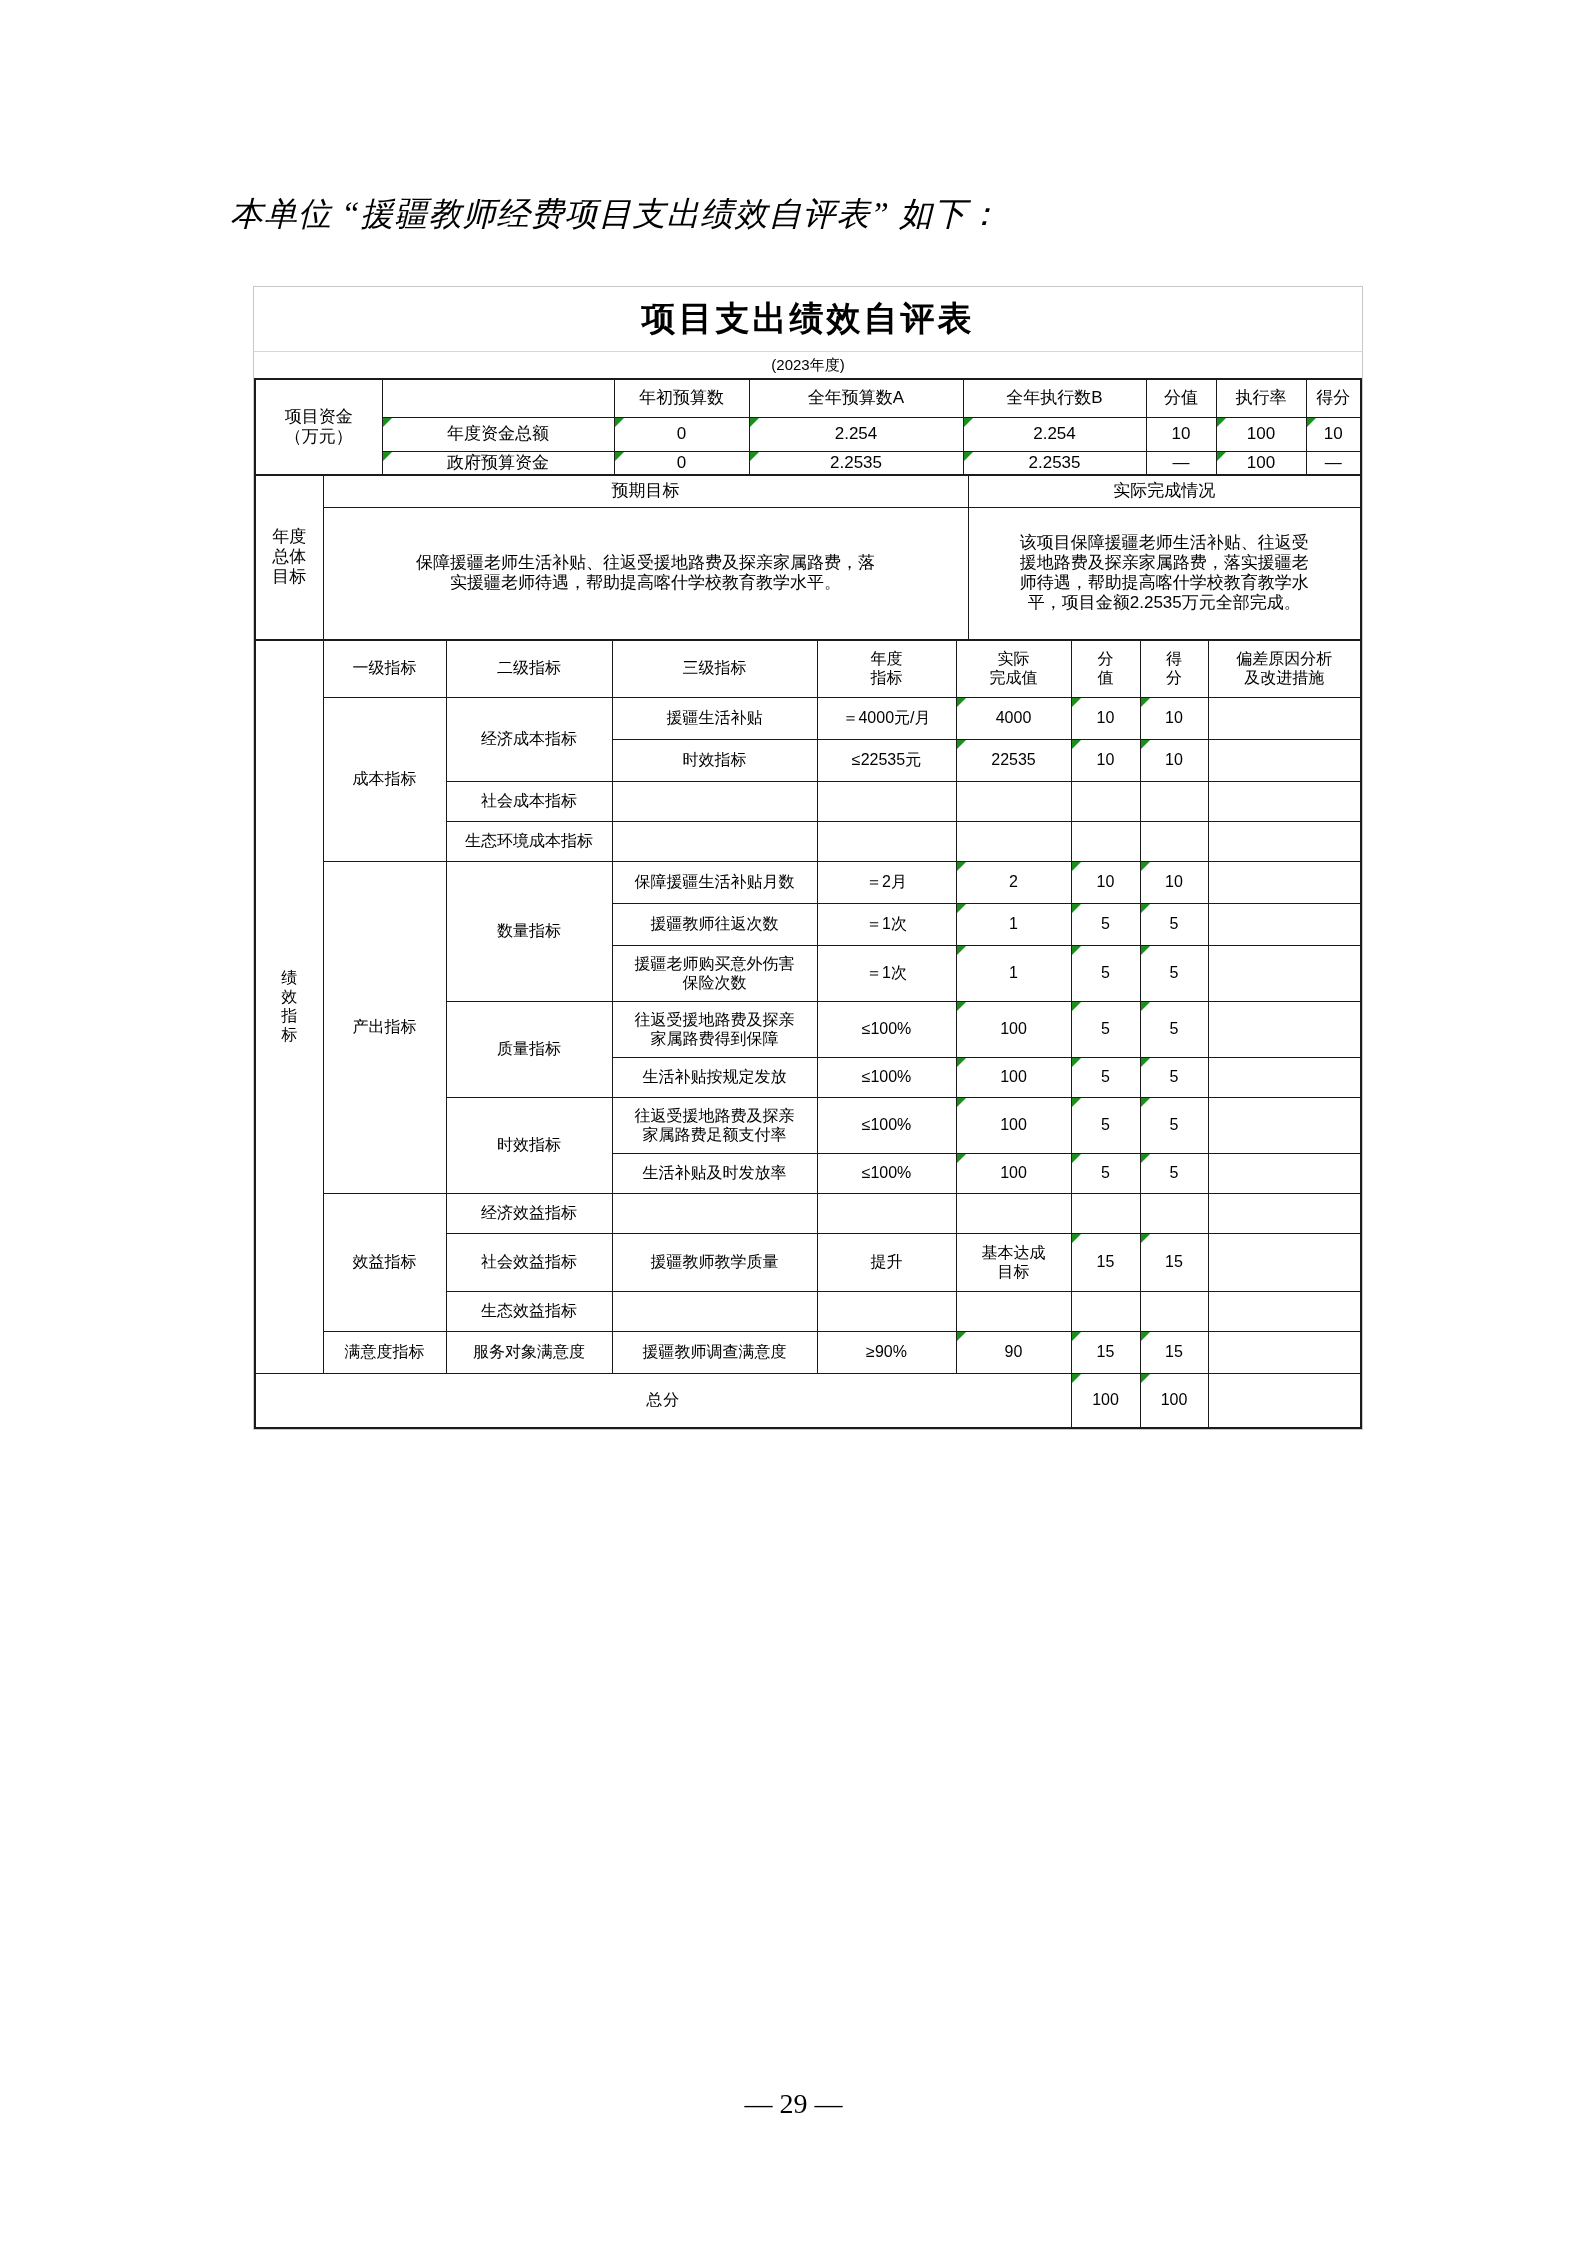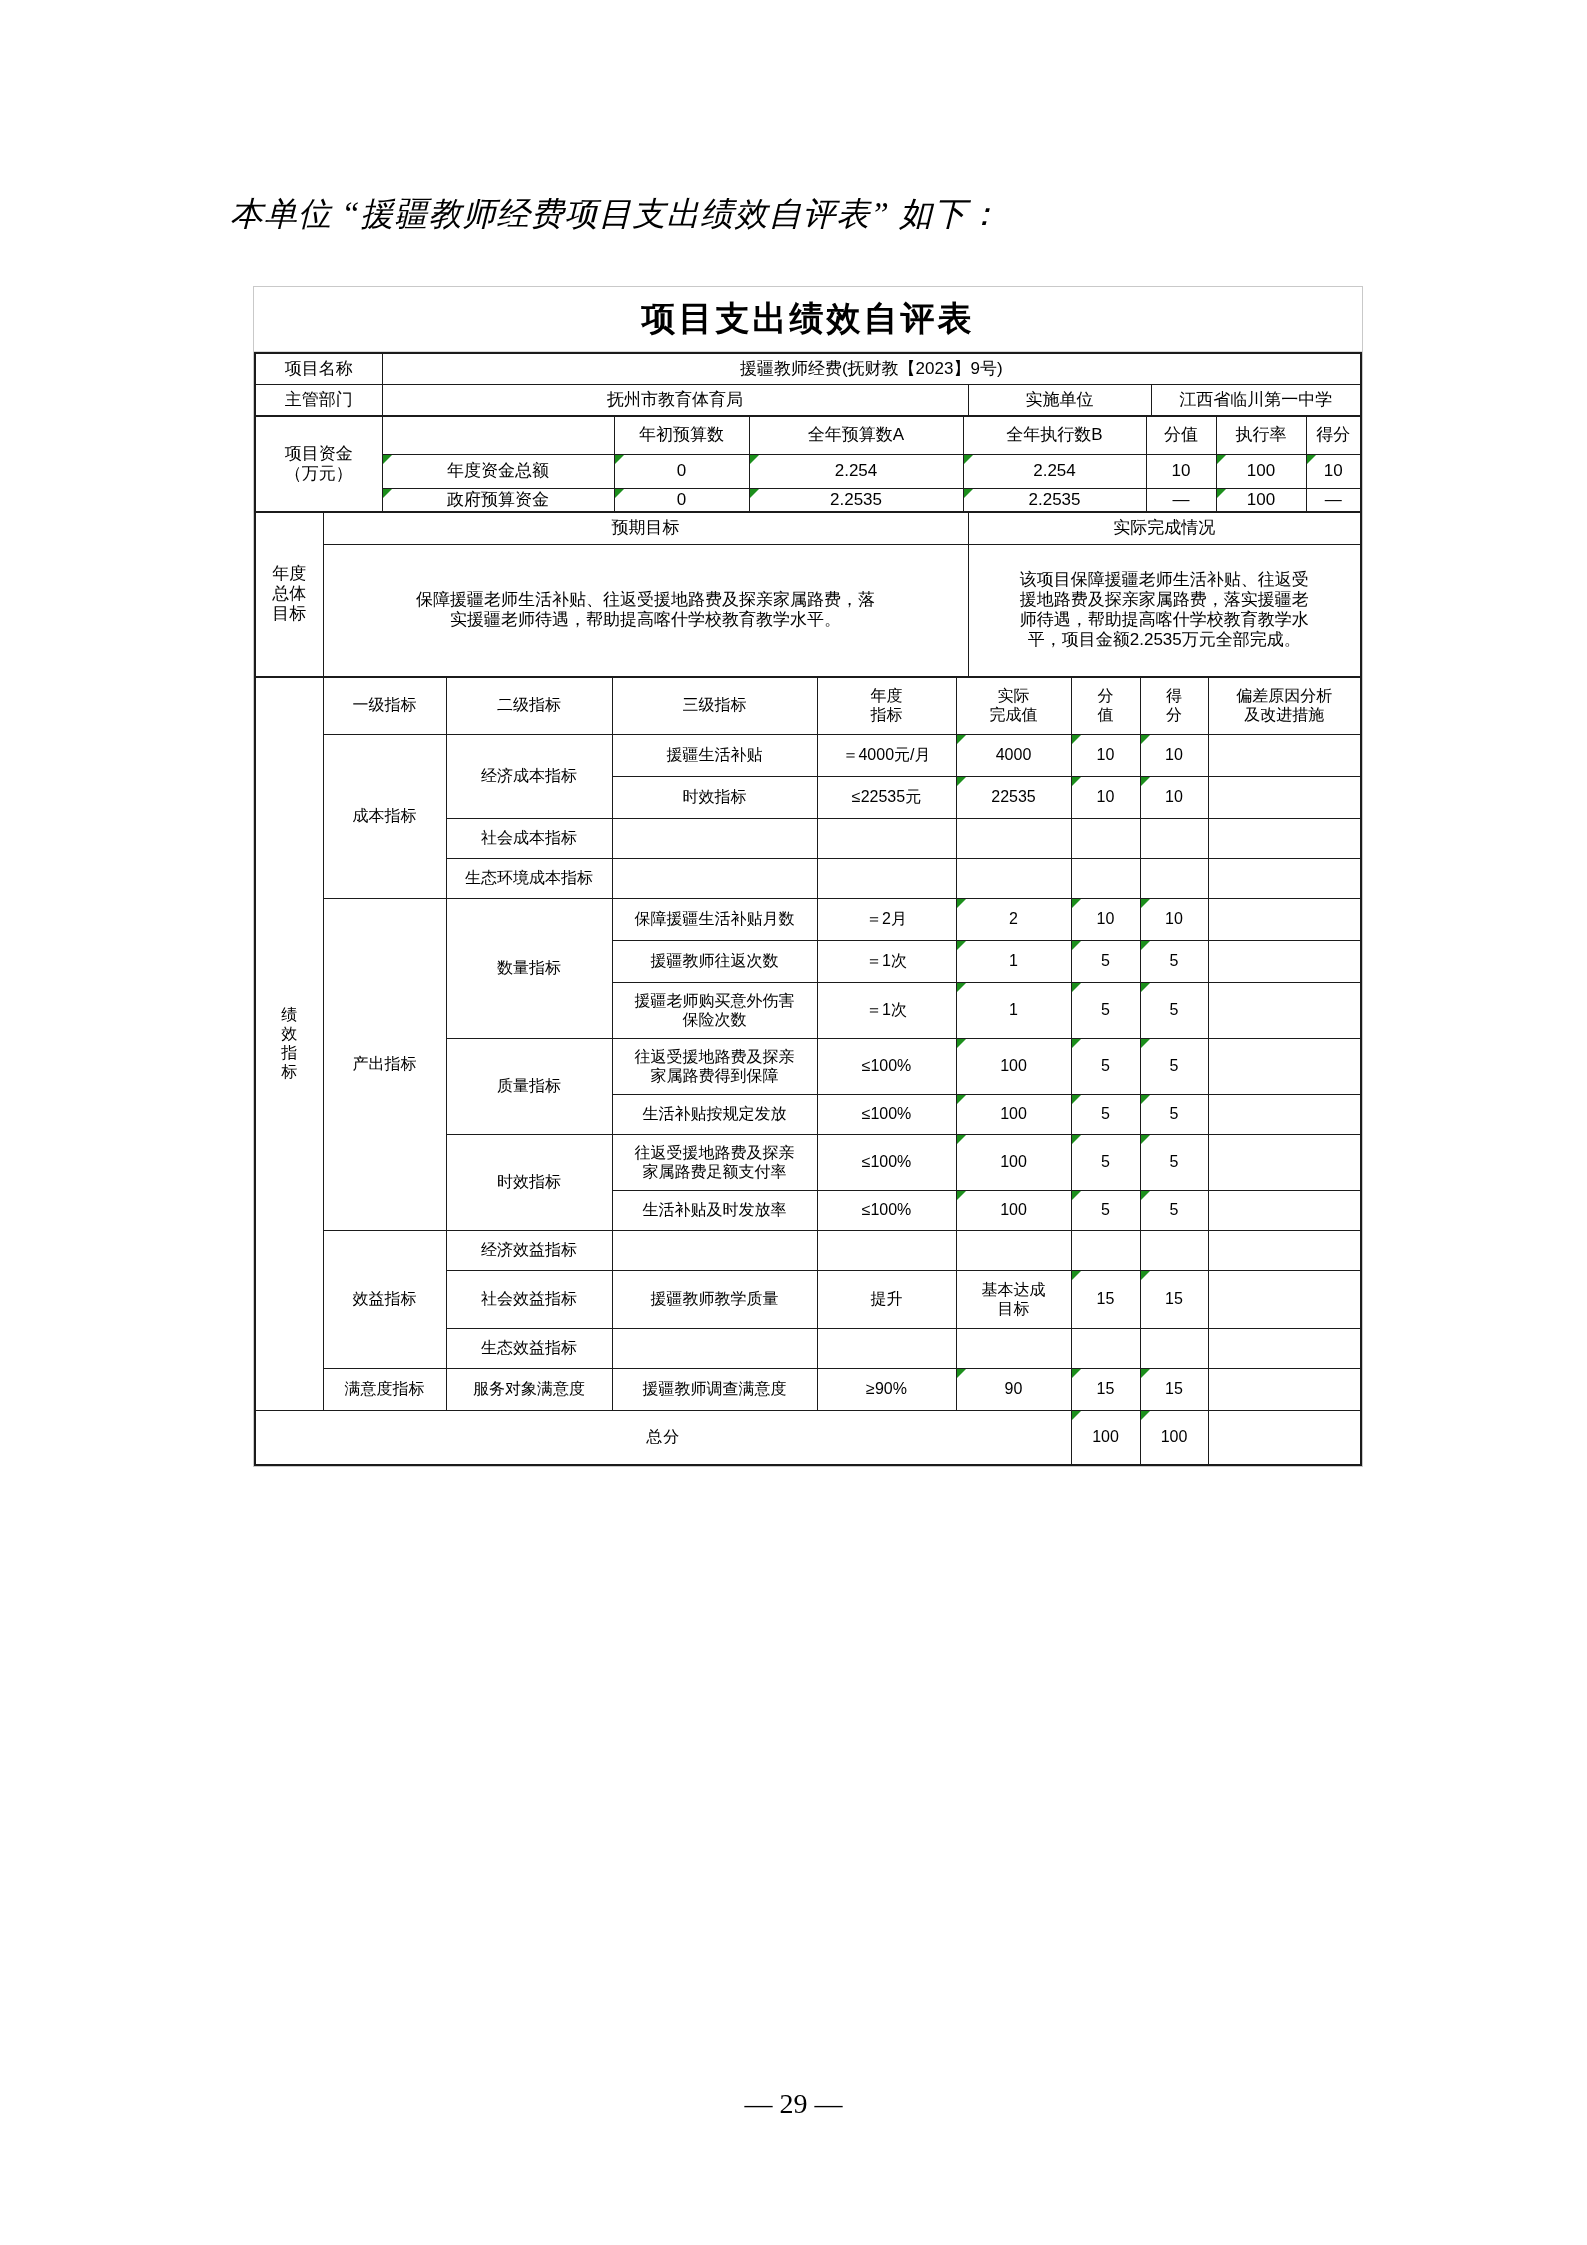--- a/index.html
+++ b/index.html
@@ -54,40 +54,21 @@
     font-family:"Liberation Serif","DejaVu Serif",serif;font-size:28px;
   }
 </style>
 </head>
 <body>
 
 <div class="heading">本单位 “援疆教师经费项目支出绩效自评表” 如下：</div>
 
 <div class="outer">
   <div class="titleblock">项目支出绩效自评表</div>
-  <table class="sec t17">
-      <colgroup>
-        <col style="width: 127px;">
-        <col style="width: 586px;">
-        <col style="width: 183px;">
-        <col style="width: 210px;">
-      </colgroup>
-      <tbody>
-        <tr style="height: 31px;">
-          <td>项目名称</td>
-          <td colspan="3">援疆教师经费(抚财教【2023】9号)</td>
-        </tr>
-        <tr style="height: 32px;">
-          <td>主管部门</td>
-          <td>抚州市教育体育局</td>
-          <td>实施单位</td>
-          <td>江西省临川第一中学</td>
-        </tr>
-      </tbody>
-    </table>
+  <div class="subblock">(2023年度)</div>
   <table class="sec t17">
       <colgroup>
         <col style="width: 127px;">
         <col style="width: 232px;">
         <col style="width: 135px;">
         <col style="width: 214px;">
         <col style="width: 183px;">
         <col style="width: 70px;">
         <col style="width: 90px;">
         <col style="width: 55px;">

